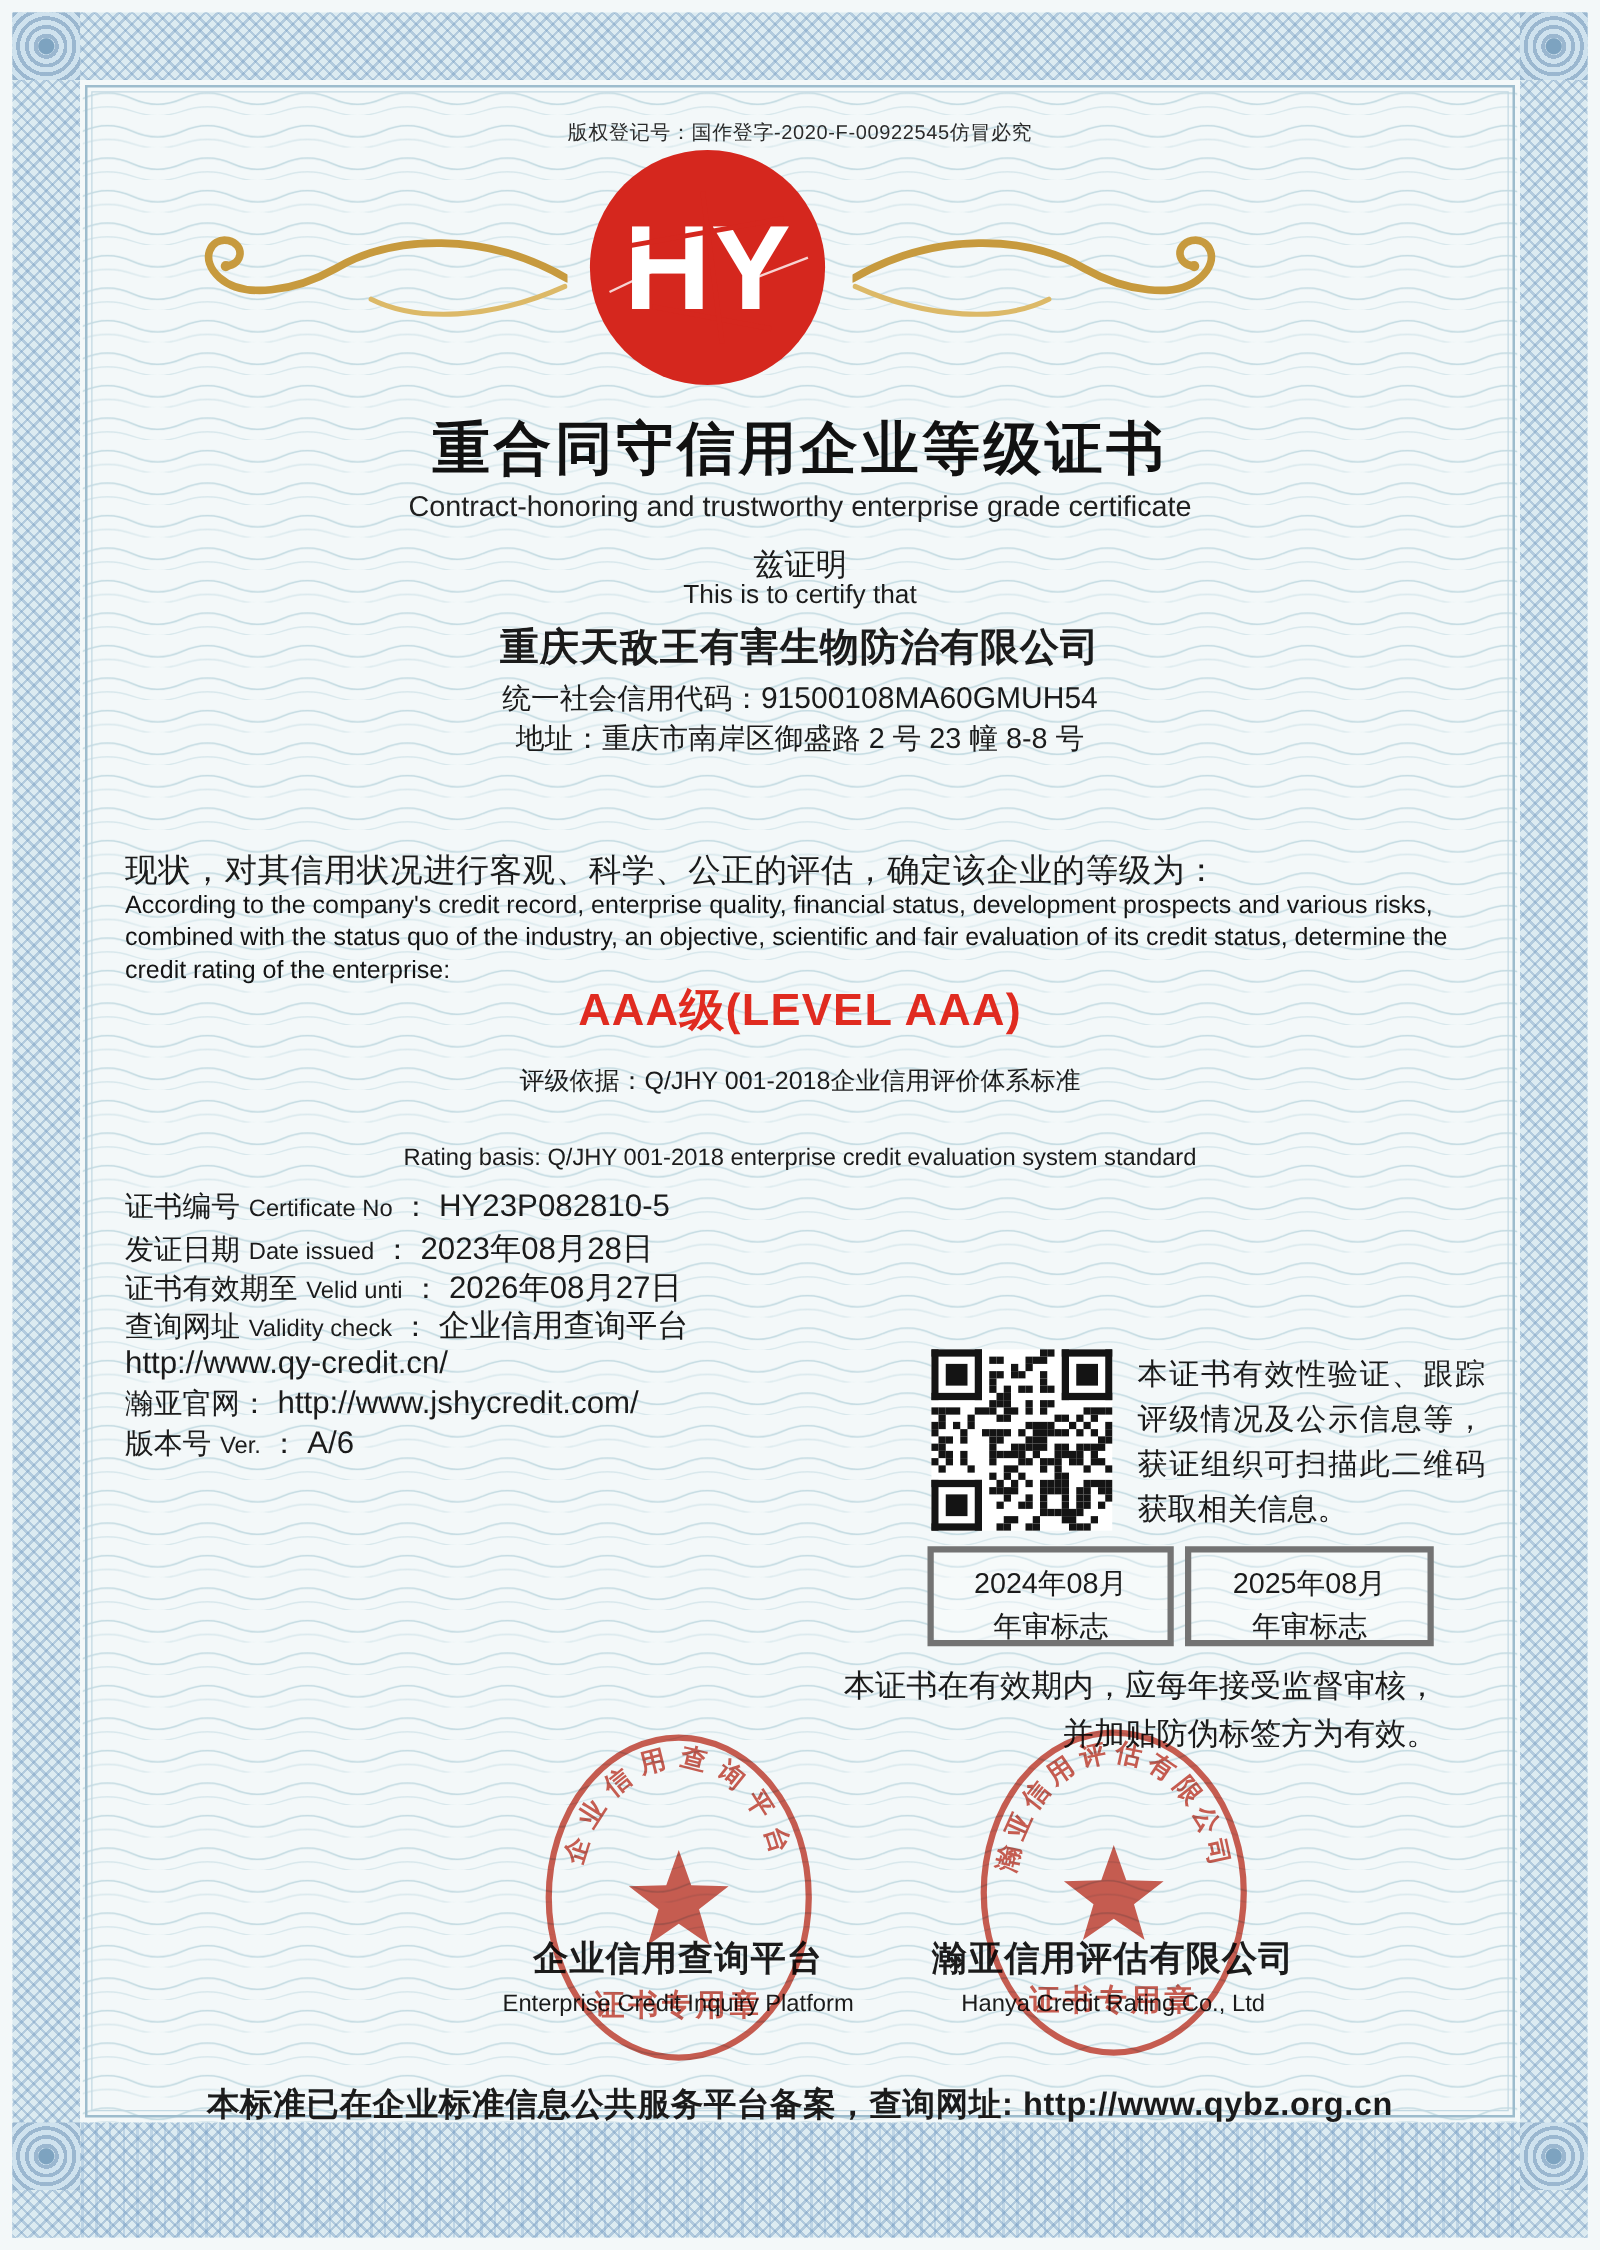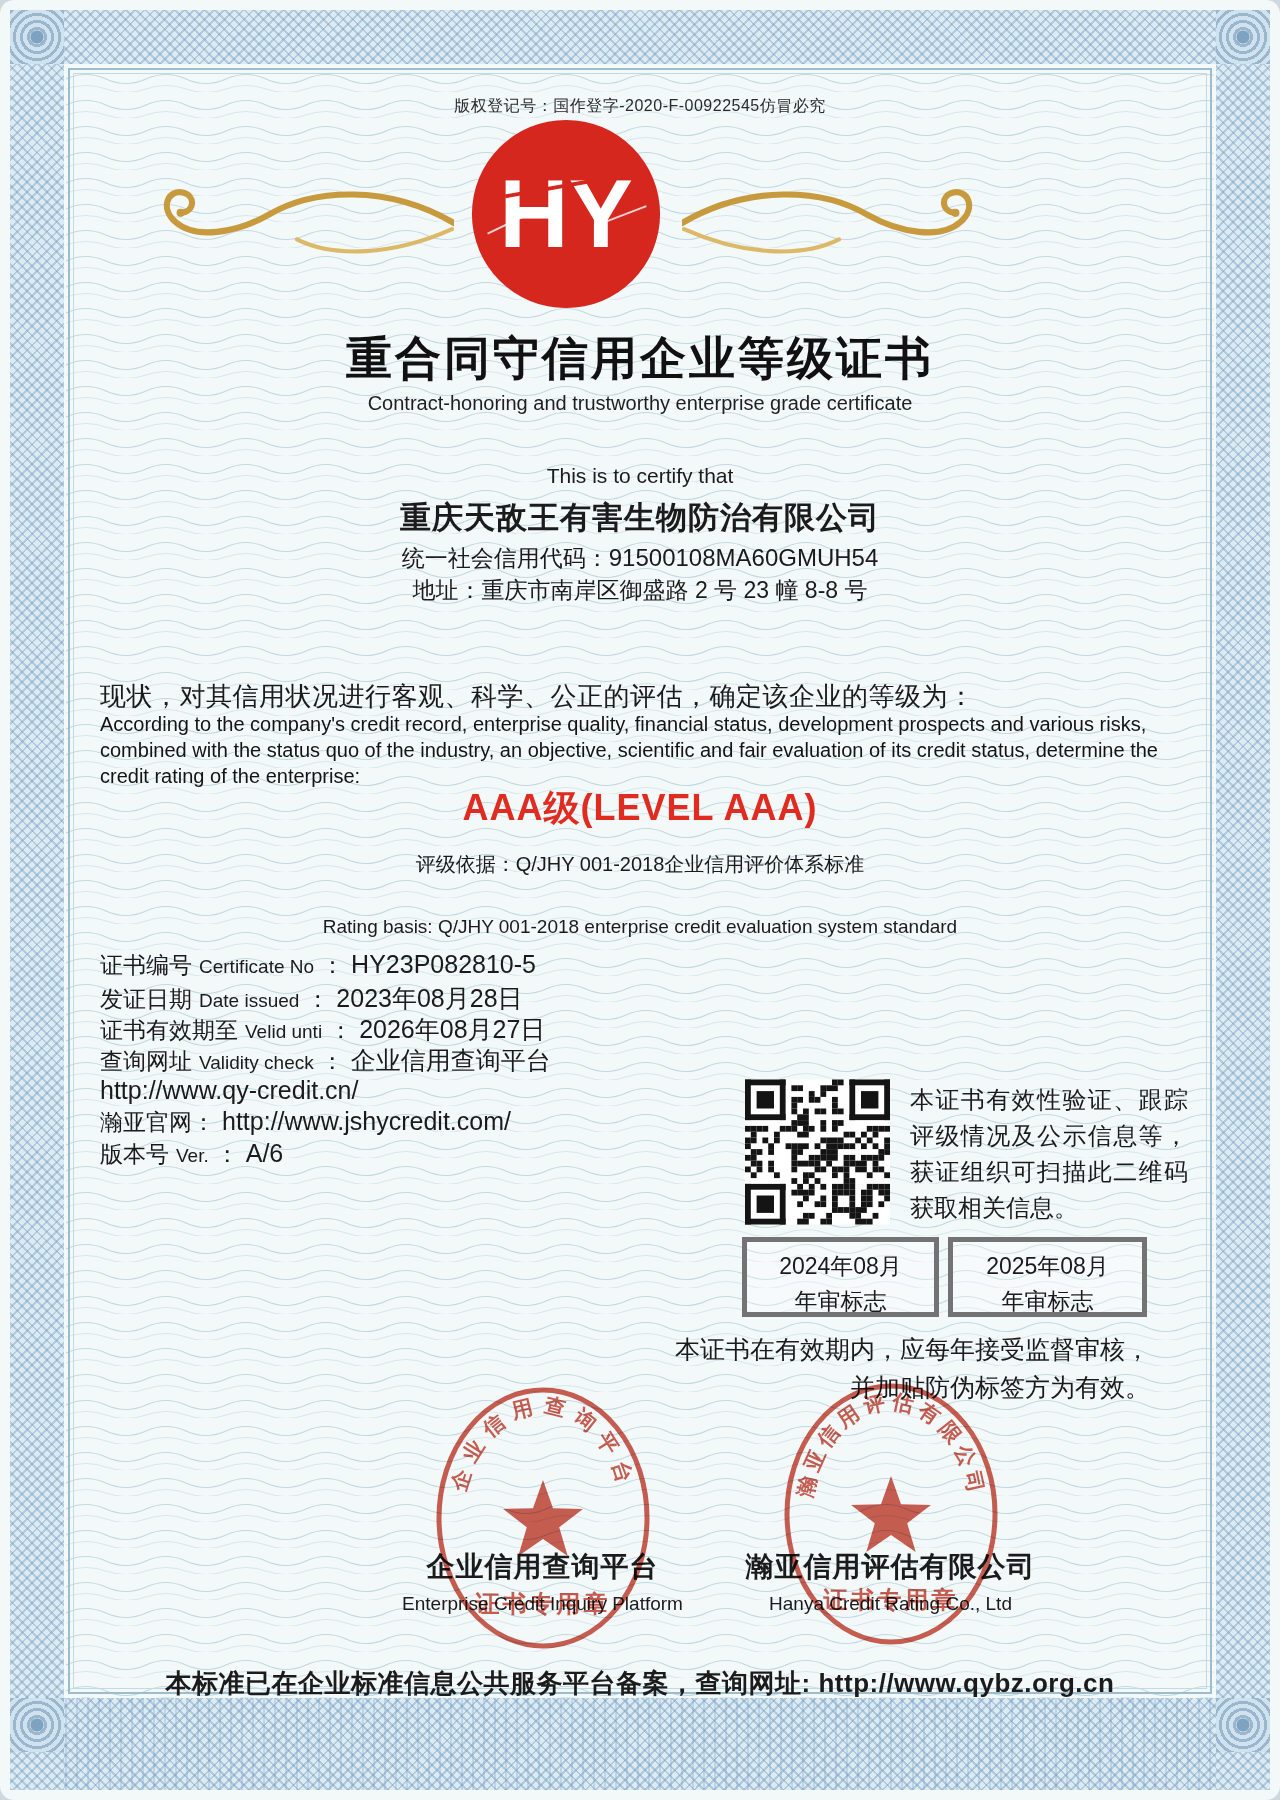--- a/index.html
+++ b/index.html
@@ -1,20 +1,20 @@
 <!DOCTYPE html>
 <html><head>
 <meta charset="utf-8">
 <style>
   * { margin:0; padding:0; box-sizing:border-box; }
   html,body { background:#cfd8dc; }
   body { font-family:"Liberation Sans","DejaVu Sans",sans-serif; }
   .page {
     position:relative; width:1280px; height:1800px; margin:0 auto;
-    background:#f3f8f9; overflow:hidden; color:#1b1b1b;border-radius:14px;
+    background:#f3f8f9; overflow:hidden; color:#1b1b1b;
   }
   
   .band { position:absolute; z-index:2;
     background-color:#dcebf1;
     background-image:
       repeating-linear-gradient(45deg, rgba(110,150,190,.38) 0 2px, transparent 2px 7px),
       repeating-linear-gradient(-45deg, rgba(110,150,190,.38) 0 2px, transparent 2px 7px);
   }
   .b-top    { left:10px; right:10px; top:10px; height:54px; }
   .b-bottom { left:10px; right:10px; bottom:10px; height:92px;
@@ -35,21 +35,21 @@
   .inner-line  { position:absolute; left:68px; right:68px; top:68px; bottom:106px; border:2px solid #9dbccd; z-index:2; pointer-events:none; }
   .inner-line2 { position:absolute; left:73px; right:73px; top:73px; bottom:111px; border:1px solid #c2d8e2; z-index:2; pointer-events:none; }
   .waves { position:absolute; left:66px; top:66px; z-index:0; opacity:.9; }
   
   .abs { position:absolute; z-index:3; }
   .center { left:0; width:1280px; text-align:center; }
   .copyright { top:96px; font-size:16px; color:#2a2a2a; letter-spacing:.5px; }
   .logo-svg { left:468px; top:116px; }
   .flourish { top:168px; }
   .title-zh { top:328px; font-size:46px; font-weight:900; letter-spacing:3px; color:#111; }
-  .title-en { top:392px; font-size:20px; color:#1f1f1f; }
+  .title-en { top:392px; font-size:23px; color:#1f1f1f; }
   .certify-zh { top:435px; font-size:25px; }
   .certify-en { top:464px; font-size:21px; }
   .company-name { top:497px; font-size:31px; font-weight:bold; letter-spacing:1px; }
   .credit-code { top:543px; font-size:23px; }
   .credit-code b { font-size:24px; font-weight:normal; }
   .address { top:575px; font-size:23px; }
   .para-zh1 { top:645px; left:100px; width:1085px; font-size:26px; letter-spacing:.5px; }
   .para-zh2 { top:679px; left:100px; width:1085px; font-size:26px; letter-spacing:.5px; }
   .para-en  { top:711px; left:100px; width:1085px; font-size:20px; line-height:26px; color:#141414; }
   .rating { top:784px; font-size:36px; font-weight:900; color:#e02b20; letter-spacing:1px; }
@@ -120,20 +120,21 @@
         <path d="M96 38 L112 162"></path>
     </g>
     <g stroke="#ffffff" stroke-width="2" fill="none" opacity=".8">
       <path d="M20 120 L62 100"></path>
         <path d="M140 108 L182 92"></path>
     </g>
   </svg>
 
   <div class="abs center title-zh">重合同守信用企业等级证书</div>
   <div class="abs center title-en">Contract-honoring and trustworthy enterprise grade certificate</div>
+  <div class="abs center certify-zh">兹证明</div>
   <div class="abs center certify-en">This is to certify that</div>
 
   <div class="abs center company-name">重庆天敌王有害生物防治有限公司</div>
   <div class="abs center credit-code">
     <span>统一社会信用代码：</span><b>91500108MA60GMUH54</b>
   </div>
   <div class="abs center address">地址：重庆市南岸区御盛路 2 号 23 幢 8-8 号</div>
 
   <div class="abs para-zh2">现状，对其信用状况进行客观、科学、公正的评估，确定该企业的等级为：</div>
   <div class="abs para-en">According to the company's credit record, enterprise quality, financial status, development prospects and various risks, combined with the status quo of the industry, an objective, scientific and fair evaluation of its credit status, determine the credit rating of the enterprise:</div>

